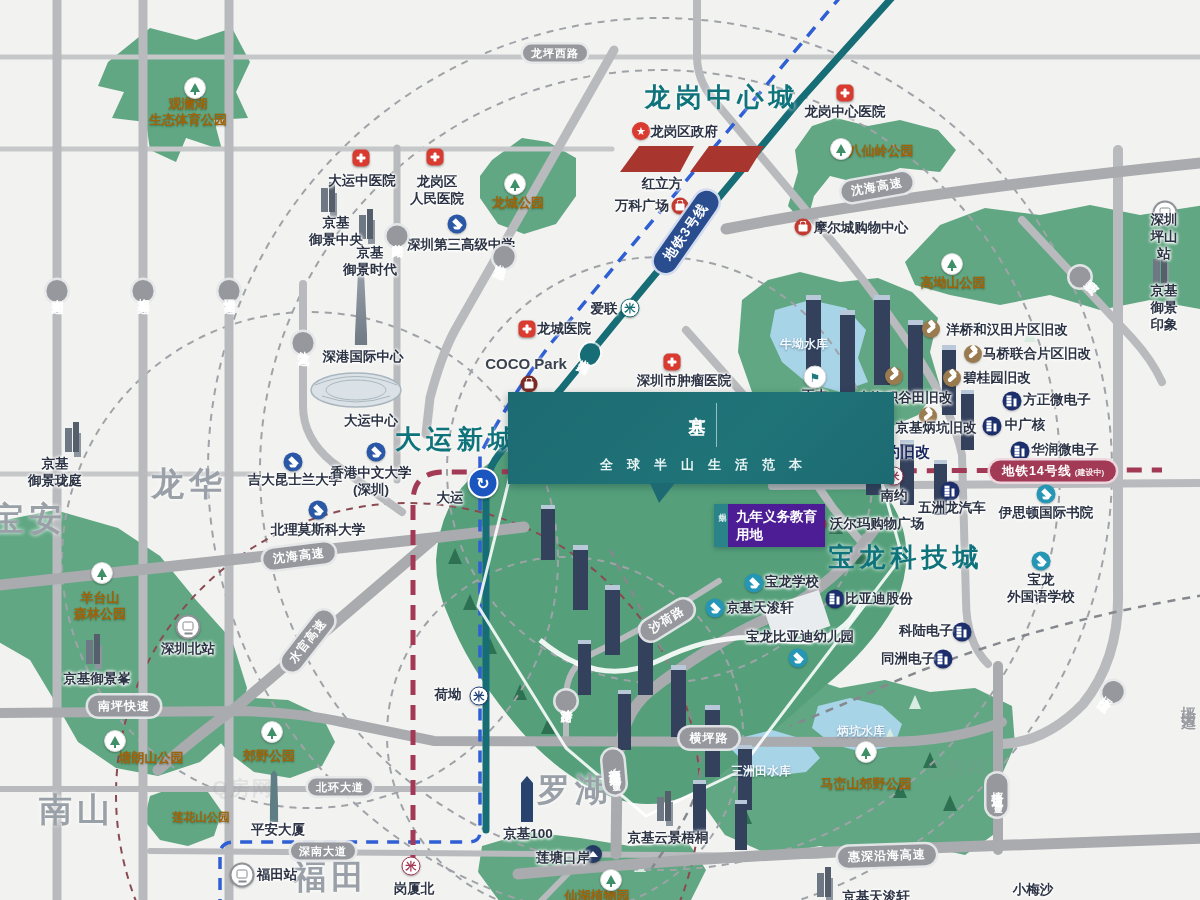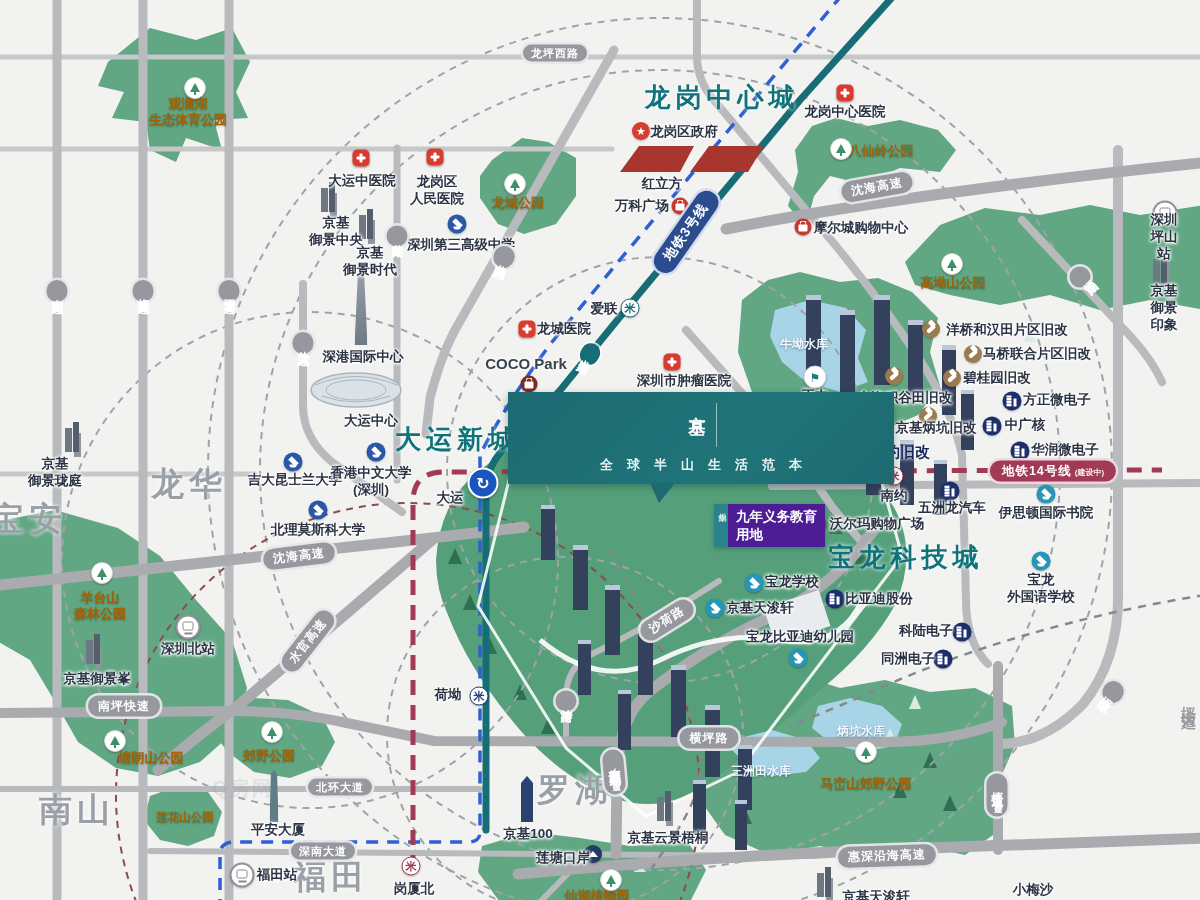--- a/index.html
+++ b/index.html
@@ -264,21 +264,21 @@
       <div class="lbl dist-gray" style="left: 575px; top: 790px;">罗湖</div>
       <div class="lbl park" style="left: 188px; top: 112px;">观澜湖
 生态体育公园</div>
       <div class="lbl park" style="left: 518px; top: 203px;">龙城公园</div>
       <div class="lbl park" style="left: 881px; top: 151px;">八仙岭公园</div>
       <div class="lbl park" style="left: 953px; top: 283px;">高坳山公园</div>
       <div class="lbl park" style="left: 100px; top: 606px;">羊台山
 森林公园</div>
       <div class="lbl park" style="left: 115px; top: 758px; margin-left: 36px;">塘朗山公园</div>
       <div class="lbl park" style="left: 269px; top: 756px;">郊野公园</div>
-      <div class="lbl park park-s" style="left: 185px; top: 817px;">莲花山公园</div>
+      <div class="lbl park park-s" style="left: 201px; top: 817px;">莲花山公园</div>
       <div class="lbl park" style="left: 866px; top: 784px;">马峦山郊野公园</div>
       <div class="lbl park" style="left: 597px; top: 896px;">仙湖植物园</div>
       <div class="lbl water" style="left: 761px; top: 771px;">三洲田水库</div>
       <div class="lbl water" style="left: 861px; top: 731px;">炳坑水库</div>
       <div class="lbl water" style="left: 804px; top: 344px;">牛坳水库</div>
       <div class="lbl poi" style="left: 362px; top: 181px;">大运中医院</div>
       <div class="lbl poi" style="left: 437px; top: 191px;">龙岗区
 人民医院</div>
       <div class="lbl poi" style="left: 336px; top: 232px;">京基
 御景中央</div>

